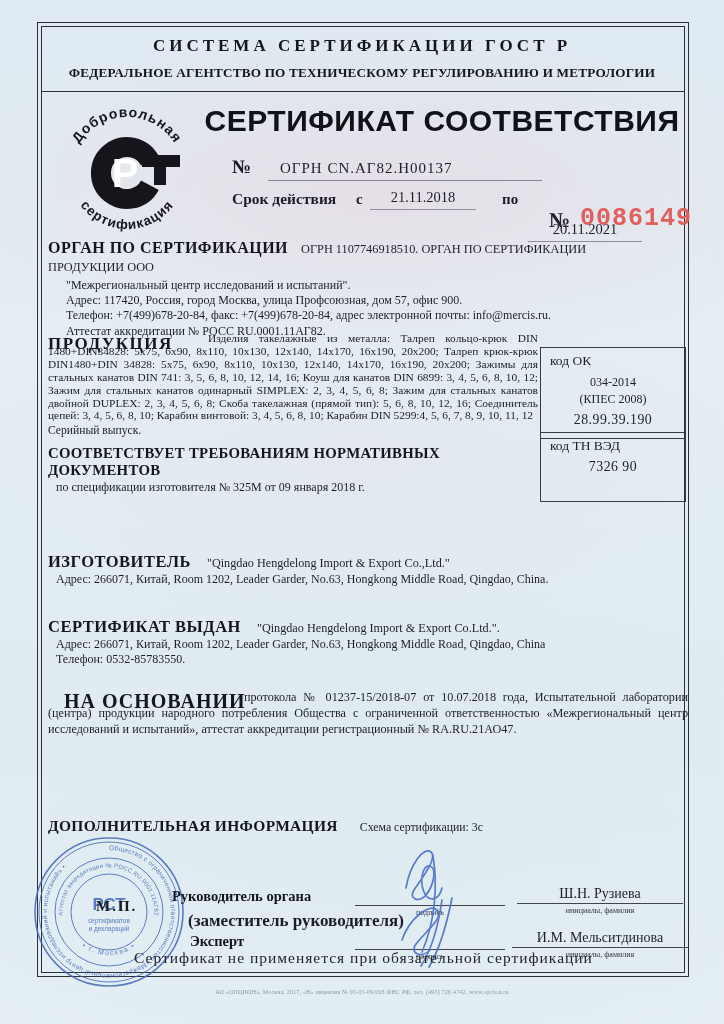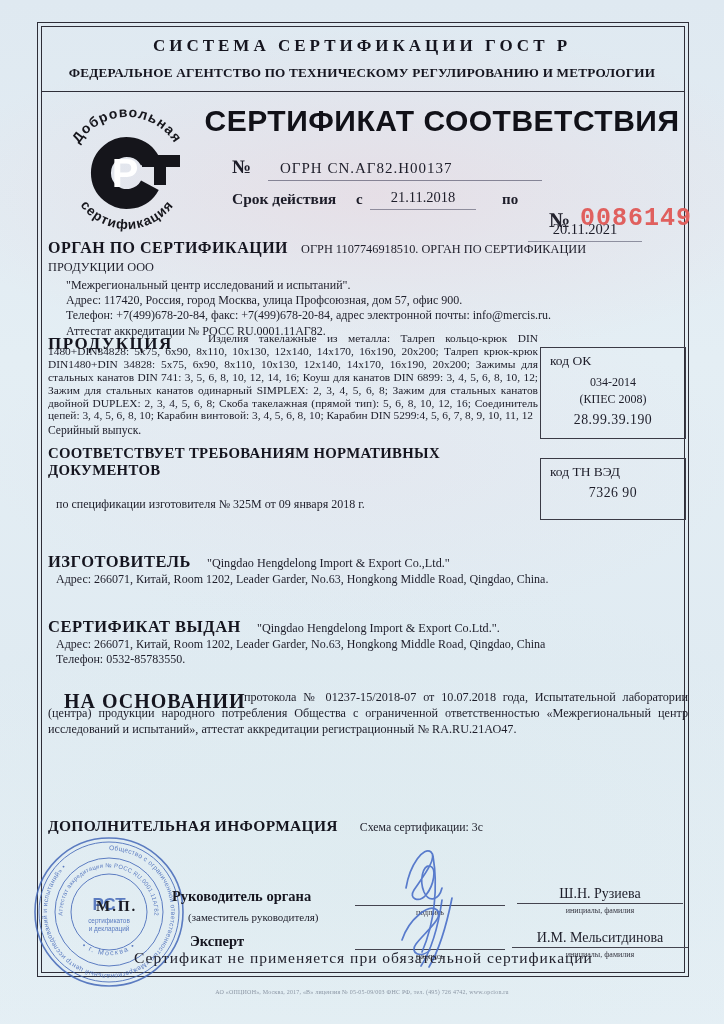--- a/index.html
+++ b/index.html
@@ -39,40 +39,40 @@
   .production .ptext { font-size:11.4px; line-height:12.9px; text-align:justify; text-indent:160px; }
   .production .serial { font-size:11.6px; margin-top:2px; }
   .codebox { position:absolute; border:1.1px solid #3a3a45; padding:5px 9px; }
   .codebox .cb-label { font-size:13.5px; }
   .codebox .cb-line { text-align:center; font-size:12px; }
   .codebox .cb-value { text-align:center; font-size:13.8px; letter-spacing:.5px; }
   .box-ok { left:540px; top:347px; width:146px; height:92px; }
   .box-ok .cb-line1 { margin-top:6px; }
   .box-ok .cb-line2 { margin-top:2px; }
   .box-ok .cb-value { margin-top:5px; }
-  .box-tnved { left:540px; top:458px; width:146px; height:62px; }
+  .box-tnved { left:540px; top:432px; width:146px; height:70px; }
   .box-tnved .cb-value { margin-top:5px; }
   .conformity { left:48px; top:445px; width:484px; }
   .conformity .sec-heading { font-size:14.8px; letter-spacing:.3px; }
-  .conformity .ctext { font-size:12px; margin:18px 0 0 8px;font-family:Liberation Serif, serif; }
+  .conformity .ctext { font-size:12px; margin:1px 0 0 8px;font-family:Liberation Serif, serif; }
   .party { left:48px; width:612px; }
   .party .sec-heading { font-size:16.5px; letter-spacing:.5px; }
   .party .pname { font-size:12.2px; margin-left:16px; }
   .party .pline { font-size:12px; line-height:15px; margin-left:8px; }
   .manufacturer { top:552px; }
   .issued { top:617px; }
   .basis { left:48px; top:689px; width:640px; }
   .basis .sec-heading { position:absolute; left:16px; top:1px; font-size:20px; letter-spacing:1px; }
   .basis .btext { font-size:12.2px; line-height:16.2px; text-align:justify; text-indent:196px; }
   .additional { left:48px; top:817px; width:620px; }
   .additional .sec-heading { font-size:15.5px; letter-spacing:.3px; }
   .additional .atext { font-size:11.8px; margin-left:22px; }
   .mp-label { left:96px; top:898px; font-size:15px; font-weight:bold; letter-spacing:2px; color:#1c1c24; }
   .sig-title { font-size:14.5px; font-weight:bold; color:#15151f; }
-  .sig-sub { font-size:11px; }
+  .sig-sub { font-size:17px;font-weight:bold; }
   .sigfield { position:absolute; text-align:center; }
   .sigfield .line { border-bottom:1px solid #44444f; min-height:17px; font-size:14px; padding-bottom:1px; }
   .sigfield .cap { font-size:8px; color:#33333e; margin-top:2px; }
   .bottom-note { left:37px; top:949px; width:653px; text-align:center; font-size:15.5px; letter-spacing:1px; color:#23232e; }
   .print-info { left:0; top:989px; width:724px; text-align:center; font-size:6px; color:#8b96a4; letter-spacing:.2px; }
 </style>
 </head>
 <body>
 
 <div class="page">

